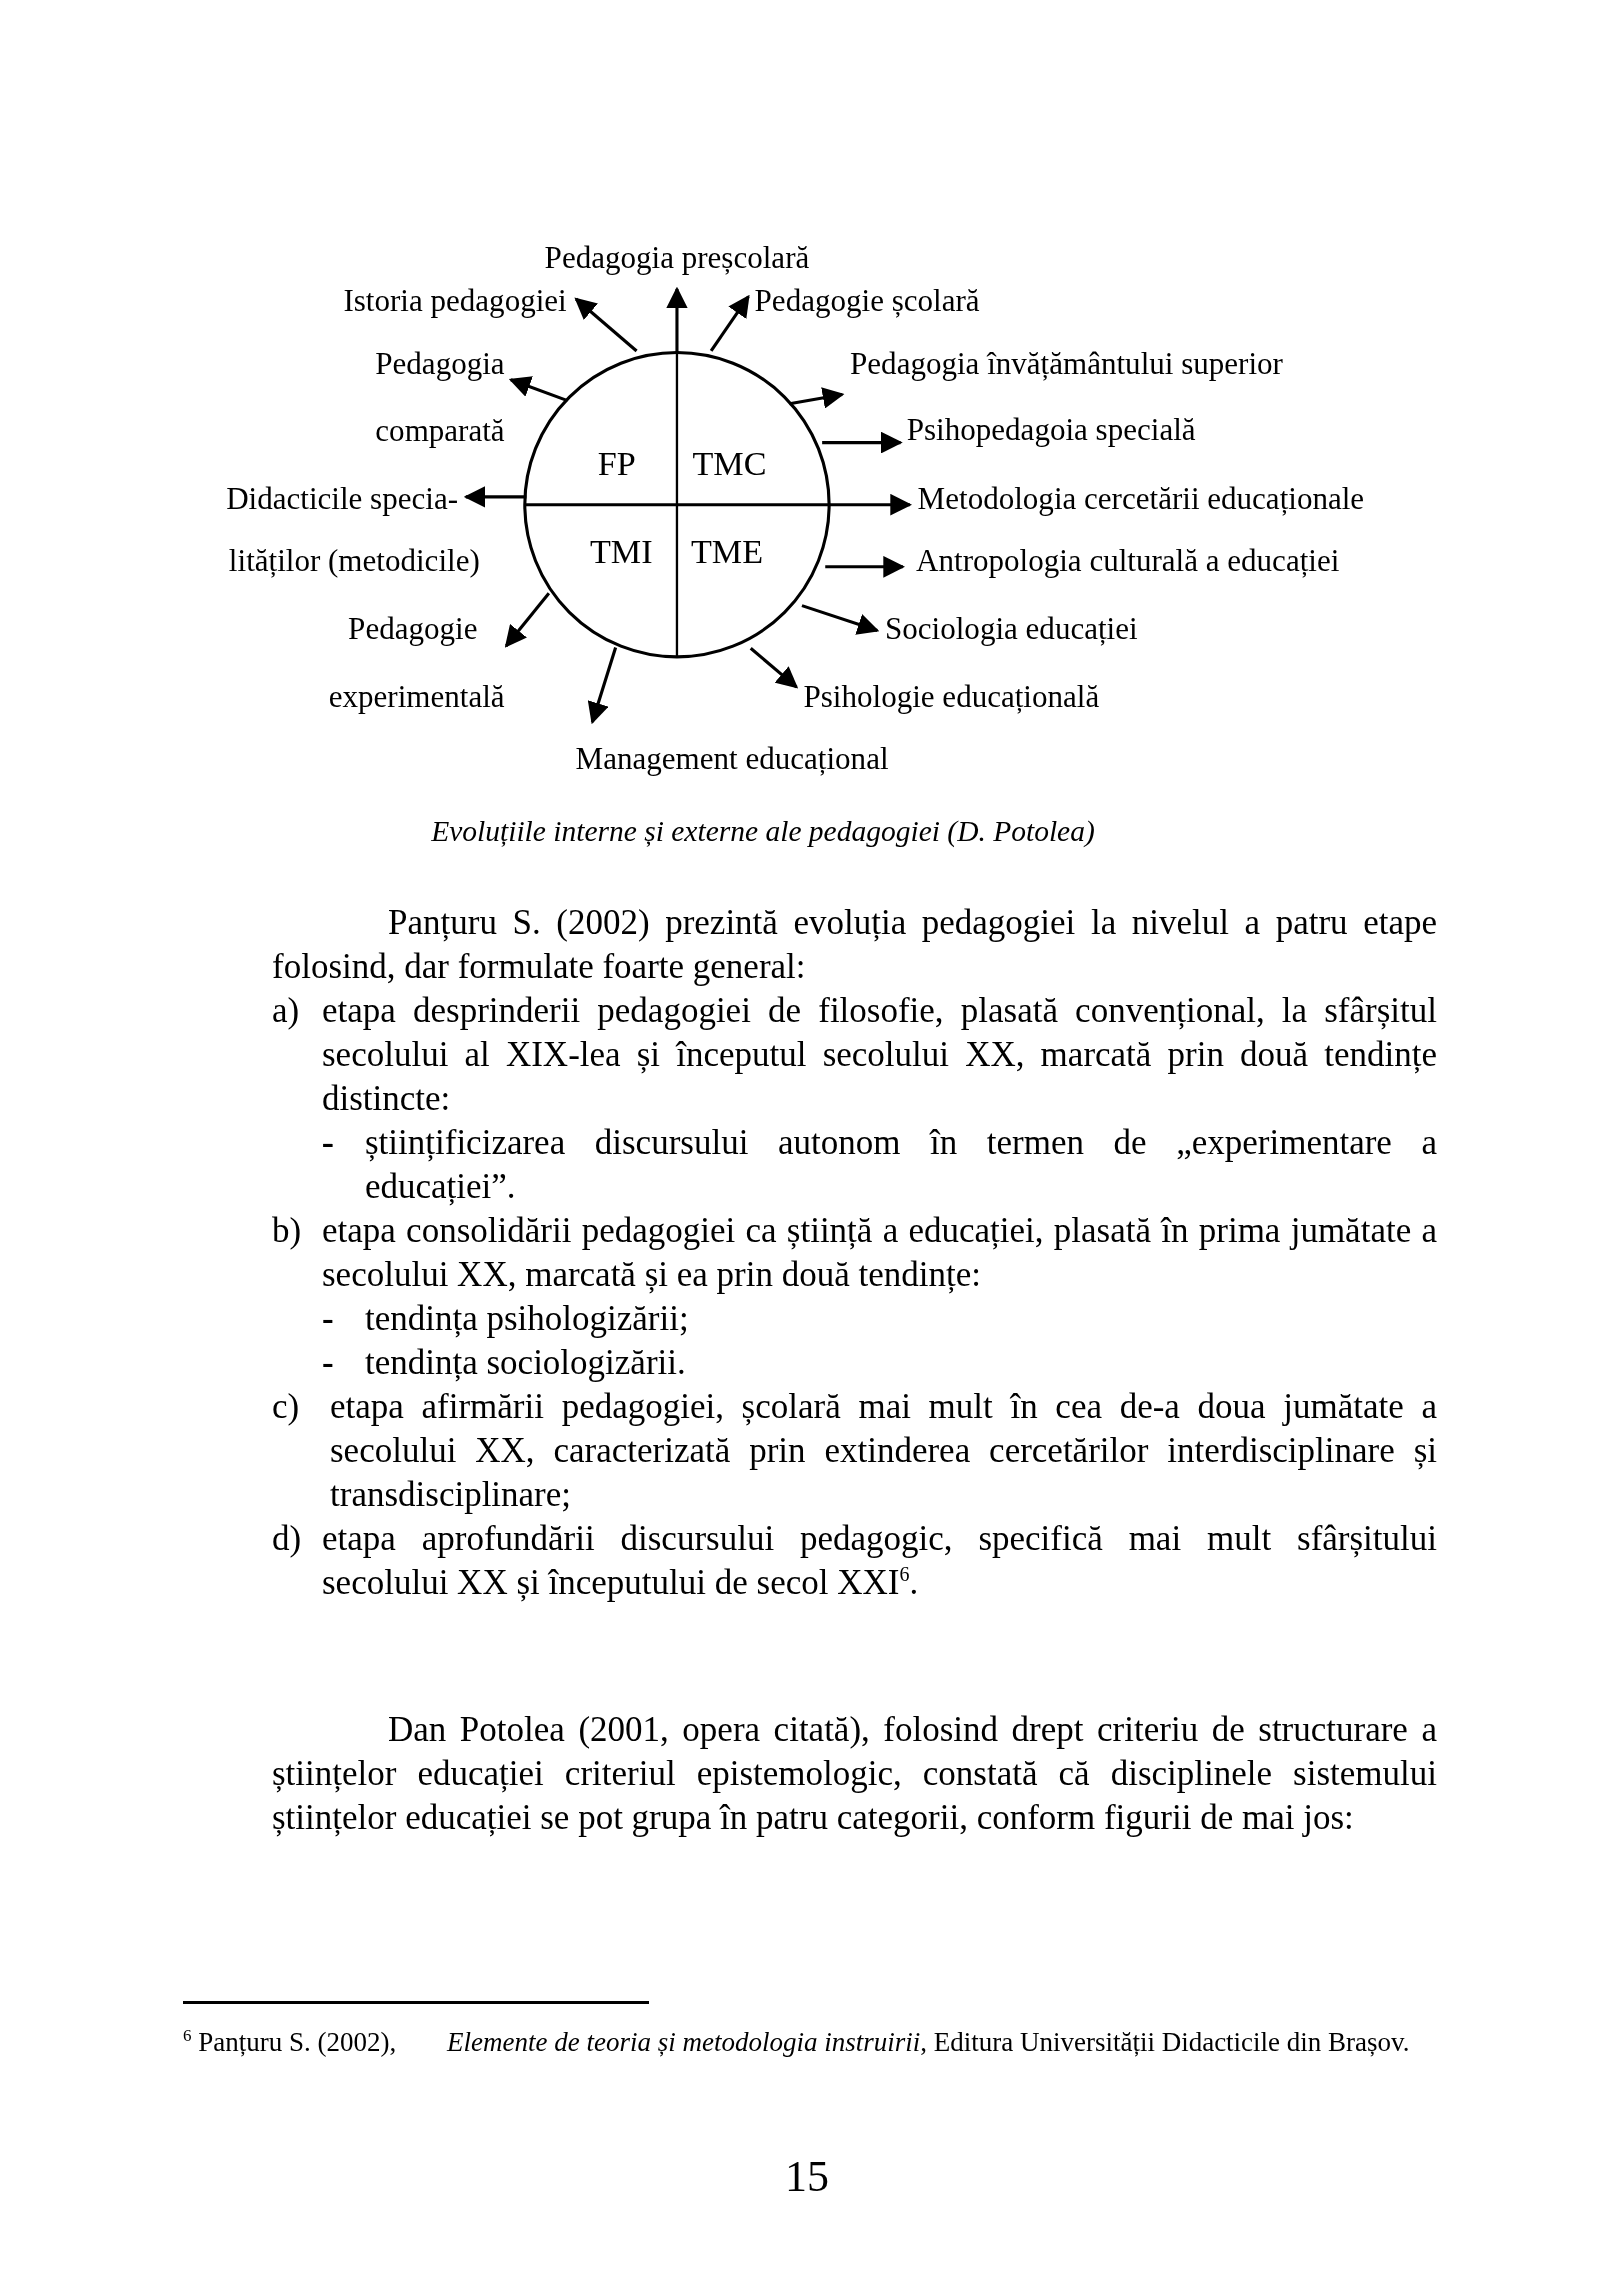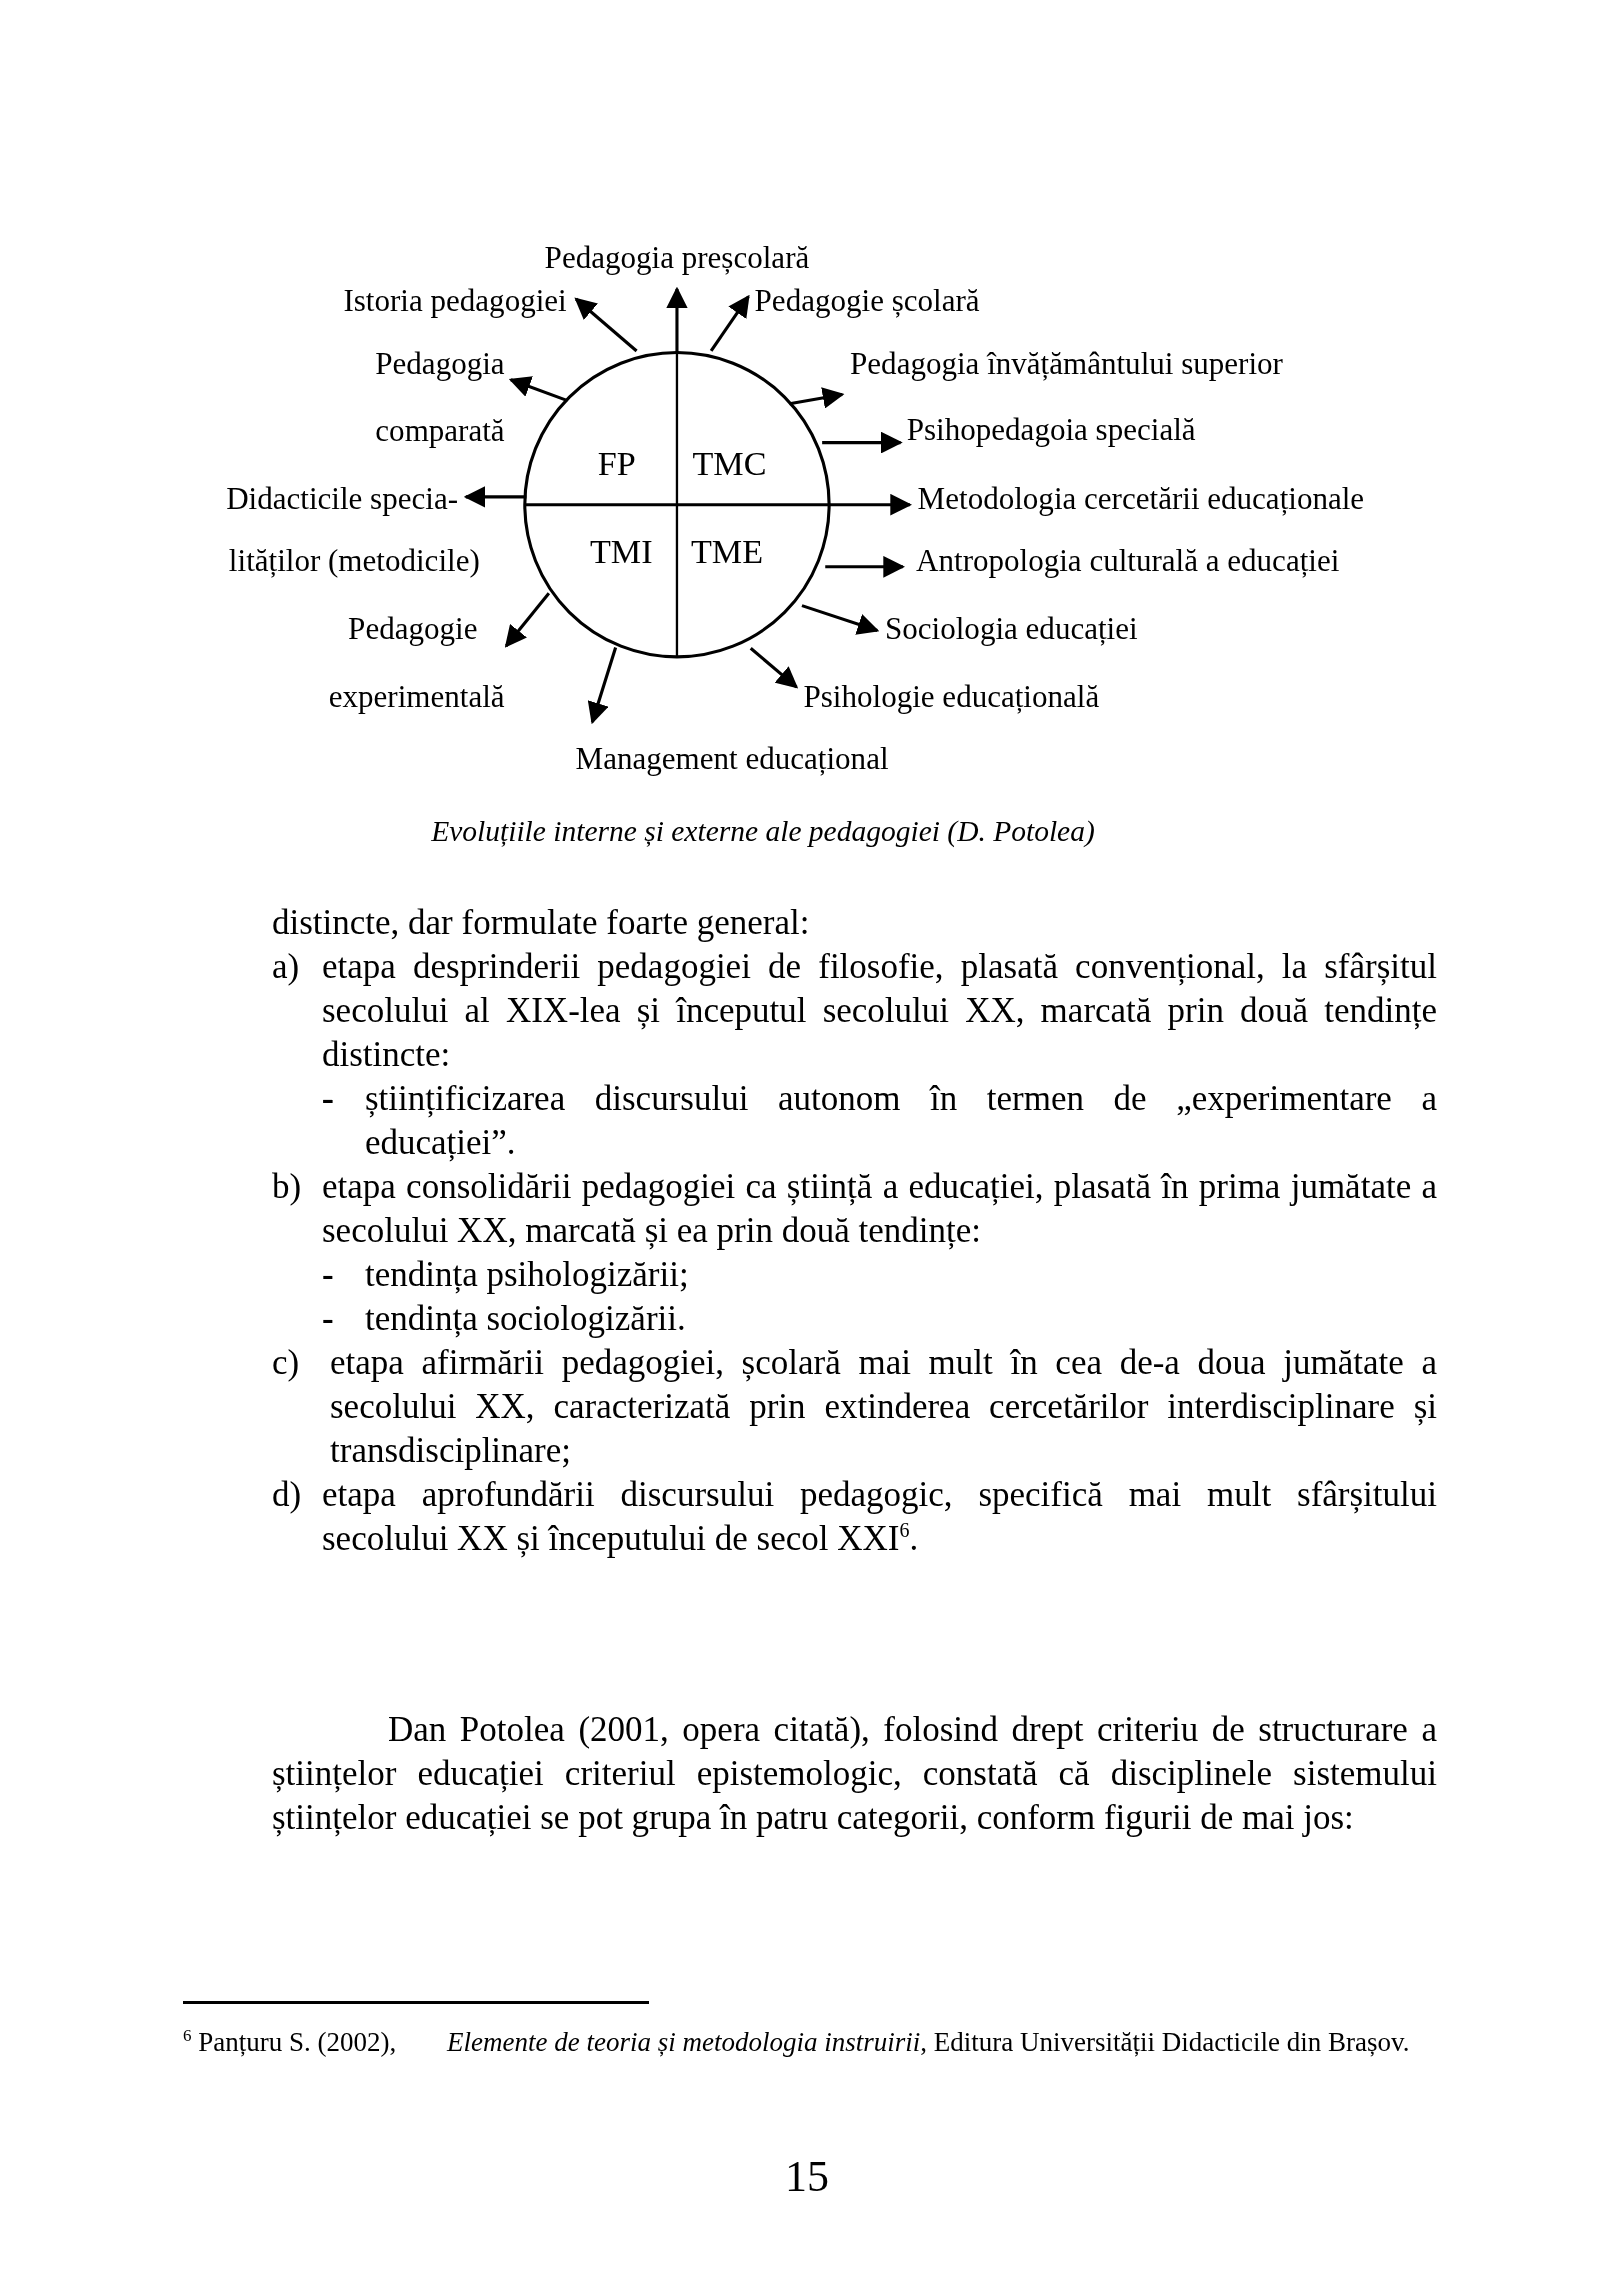--- a/index.html
+++ b/index.html
@@ -98,21 +98,22 @@
         <text x="650" y="910" text-anchor="end">experimentală</text>
         <text x="1140" y="823" text-anchor="start">Sociologia educației</text>
         <text x="943" y="990" text-anchor="middle">Management educațional</text>
         <text x="1035" y="910" text-anchor="start">Psihologie educațională</text>
       </g>
   </svg>
 
   <div class="caption">Evoluțiile interne și externe ale pedagogiei (D. Potolea)</div>
 
   <div class="body-text" style="top:901px;">
-    <div class="para-line">distincte, dar formulate foarte general:</div>
+    <div class="para justify-line"><span class="indent"></span><span>Panțuru S. (2002) prezintă evoluția pedagogiei la nivelul a patru etape</span></div>
+    <div class="para-line">folosind, dar formulate foarte general:</div>
 
     <div class="list-item">
       <span class="marker">a)</span>
       <span>etapa desprinderii pedagogiei de filosofie, plasată convențional, la sfârșitul secolului al XIX-lea și începutul secolului XX, marcată prin două tendințe distincte:</span>
     </div>
     <div class="dash-item">
       <span class="dash">-</span>
     </div>
     <div class="dash-item" style="text-align:justify;">
       <span class="dash">-</span>

